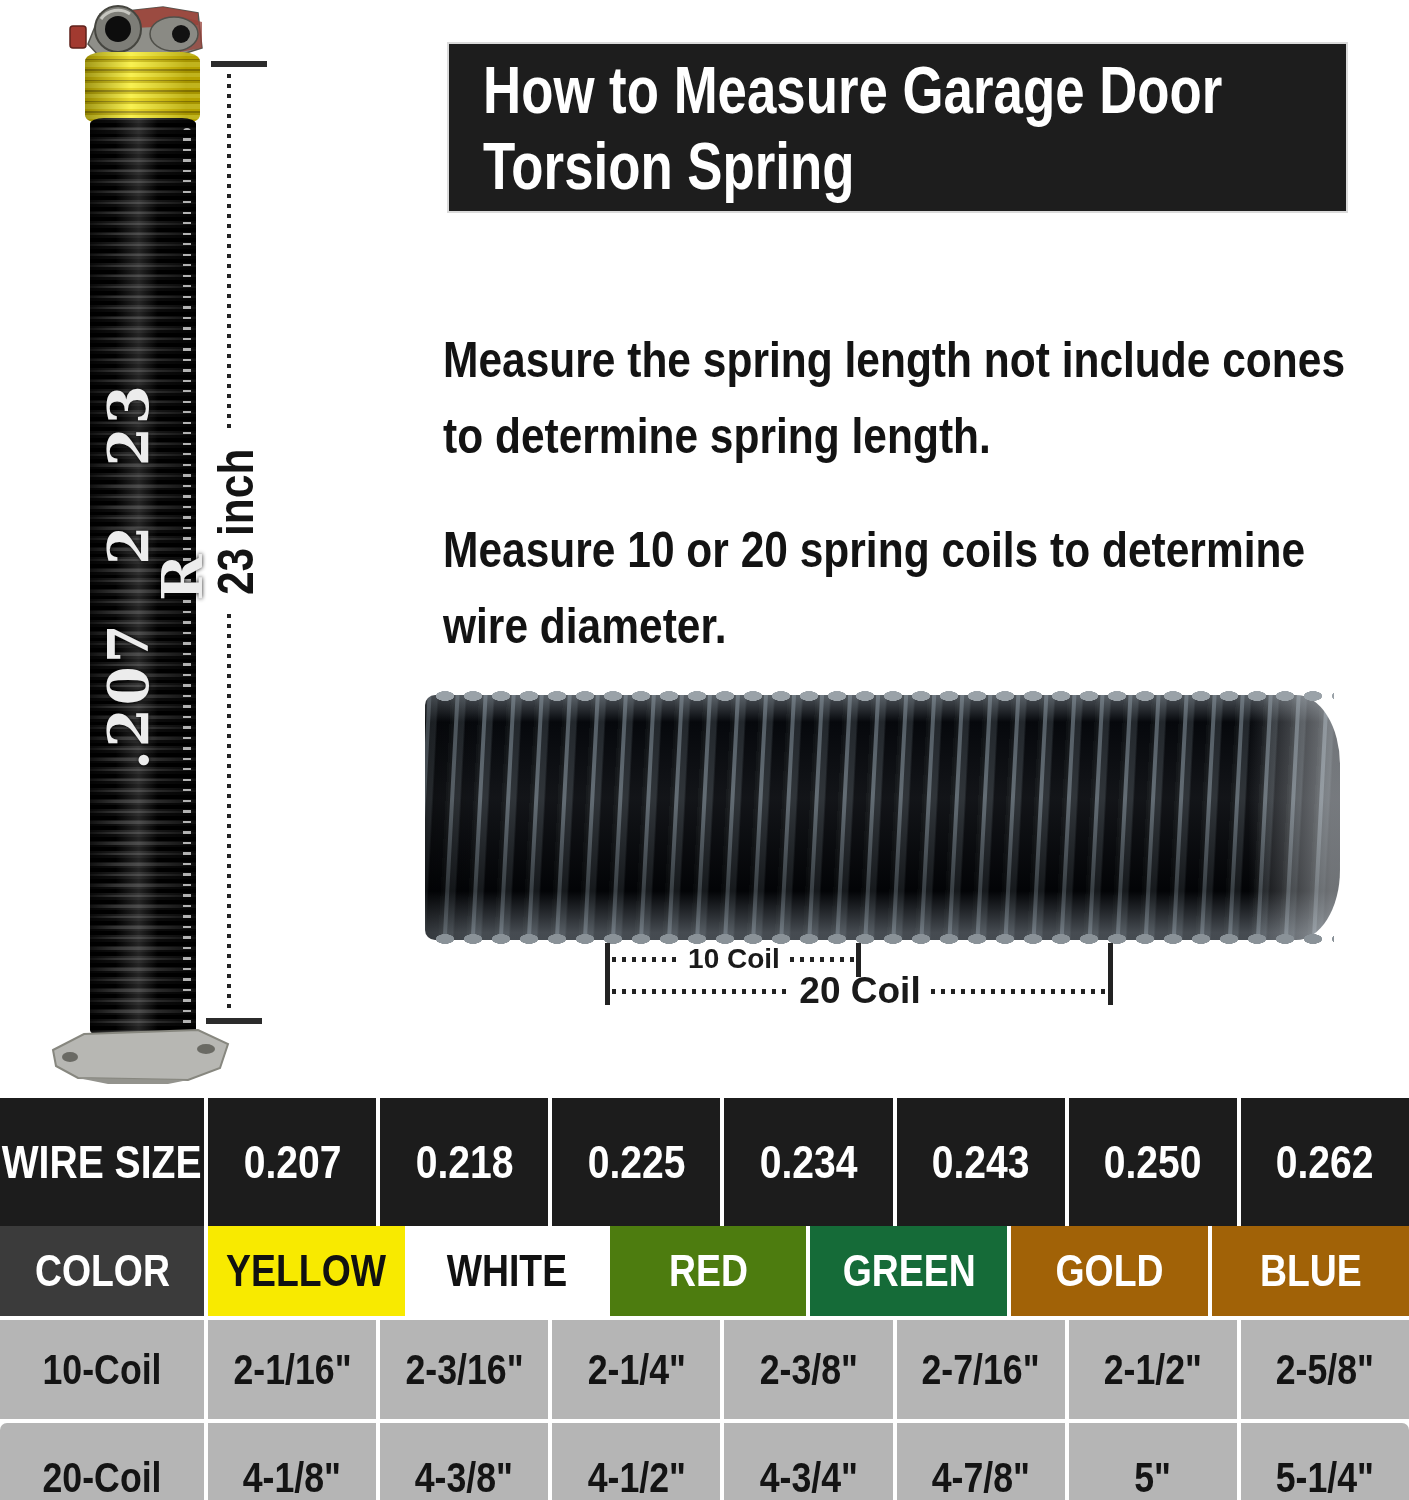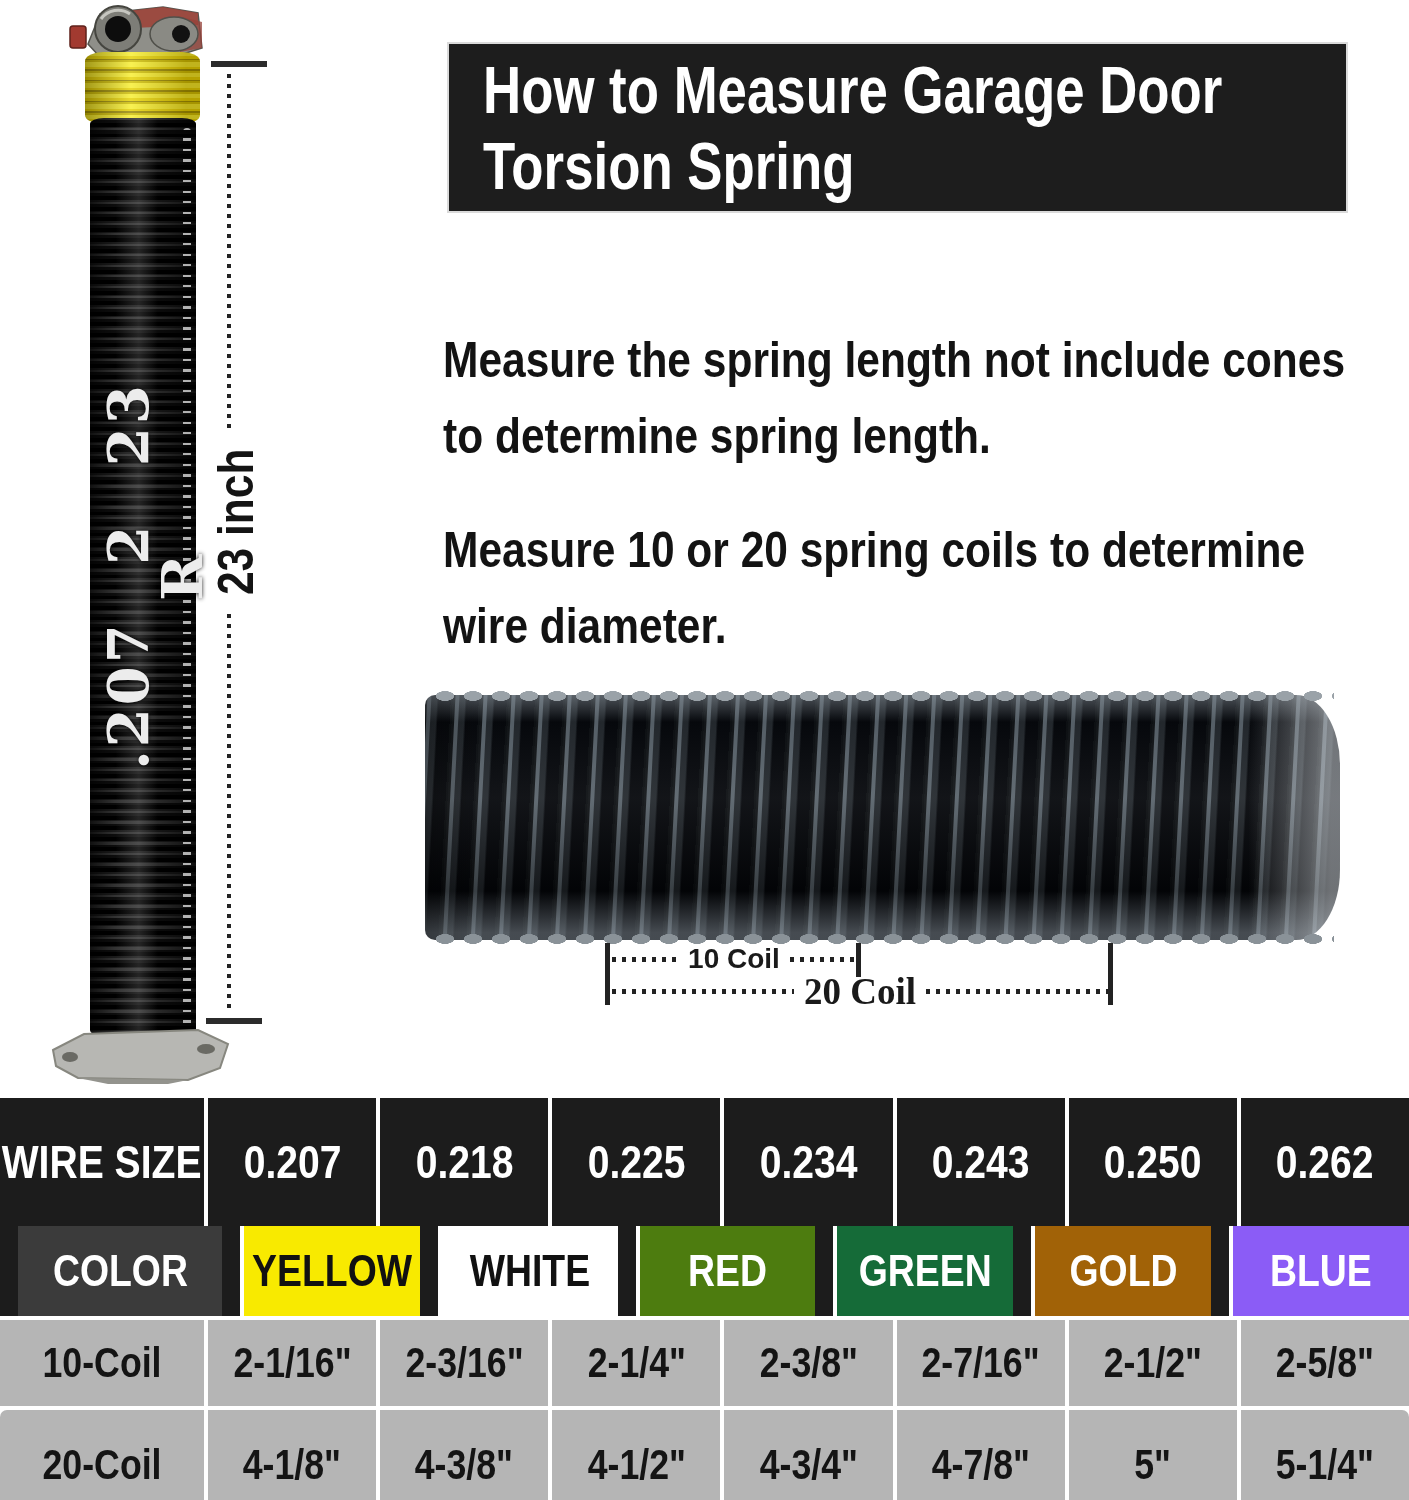--- a/index.html
+++ b/index.html
@@ -90,37 +90,37 @@
   #mk-left  { left:605px; top:943px; height:62px; }
   #mk-mid   { left:856px; top:943px; height:34px; }
   #mk-right { left:1108px; top:943px; height:62px; }
   .mline { position:absolute; display:flex; align-items:center; gap:10px; }
   .mline .dotline { flex:1; height:5px;
     background:repeating-linear-gradient(90deg, #222 0 4px, transparent 4px 10px); }
   .mline .mlabel { font-weight:bold; color:#1a1a1a; white-space:nowrap; }
   #mline10 { left:612px; top:941px; width:244px; height:36px; }
   #mline10 .mlabel { font-size:28px; }
   #mline20 { left:612px; top:972px; width:496px; height:38px; }
-  #mline20 .mlabel { font-size:37px;font-family:Liberation Serif, serif; }
+  #mline20 .mlabel { font-size:37px; }
 
   
   #spec-table { position:absolute; left:0; top:1098px; width:1409px; }
   .trow { display:flex; width:100%; }
   .trow .cell {
     flex:1; display:flex; align-items:center; justify-content:center;
     border-left:4px solid #FFFFFF; box-sizing:border-box; overflow:hidden;
   }
   .trow .cell:first-child { flex:0 0 204px; border-left:none; }
   .r1 { height:128px; background:#1C1C1C; color:#FFFFFF; font-size:46px; }
   .r2 { height:90px; background:#1C1C1C; }
-  .r2 .cell { font-size:44px;margin-left:18px; }
+  .r2 .cell { font-size:44px; }
   .r2 .cell:first-child { background:#3B3B3B; color:#FFFFFF; }
   .hsep { height:4px; background:#FFFFFF; }
   .r3, .r4 { background:#B5B5B5; color:#141414; }
-  .r3 { height:86px; font-size:42px; }
+  .r3 { height:99px; font-size:42px; }
   .r4 { height:110px; font-size:42px;border-radius:7px; }
 </style>
 </head>
 <body>
 
 <div id="stage">
 
   <div id="spring-photo">
     <svg id="winding-cone" viewBox="0 0 142 62">
       <rect x="2" y="24" width="16" height="22" rx="3" fill="#A23A30" stroke="#5f221b" stroke-width="1.5"></rect>
@@ -220,21 +220,21 @@
         </div>
       <div class="cell" style="background-color: #4d7c0f; color: rgb(255, 255, 255);">
           <span class="cond-c">RED</span>
         </div>
       <div class="cell" style="background-color: rgb(21, 107, 56); color: rgb(255, 255, 255);">
           <span class="cond-c">GREEN</span>
         </div>
       <div class="cell" style="background-color: #a16207; color: rgb(255, 255, 255);">
           <span class="cond-c">GOLD</span>
         </div>
-      <div class="cell" style="background-color: #8b5cf6; color: rgb(255, 255, 255);">
+      <div class="cell" style="background-color: #a16207; color: rgb(255, 255, 255);">
           <span class="cond-c">BLUE</span>
         </div>
     </div>
     <div class="hsep"></div>
     <div class="trow r3">
       <div class="cell">
           <span class="cond-c">10-Coil</span>
         </div>
       <div class="cell">
           <span class="cond-c">2-1/16"</span>

